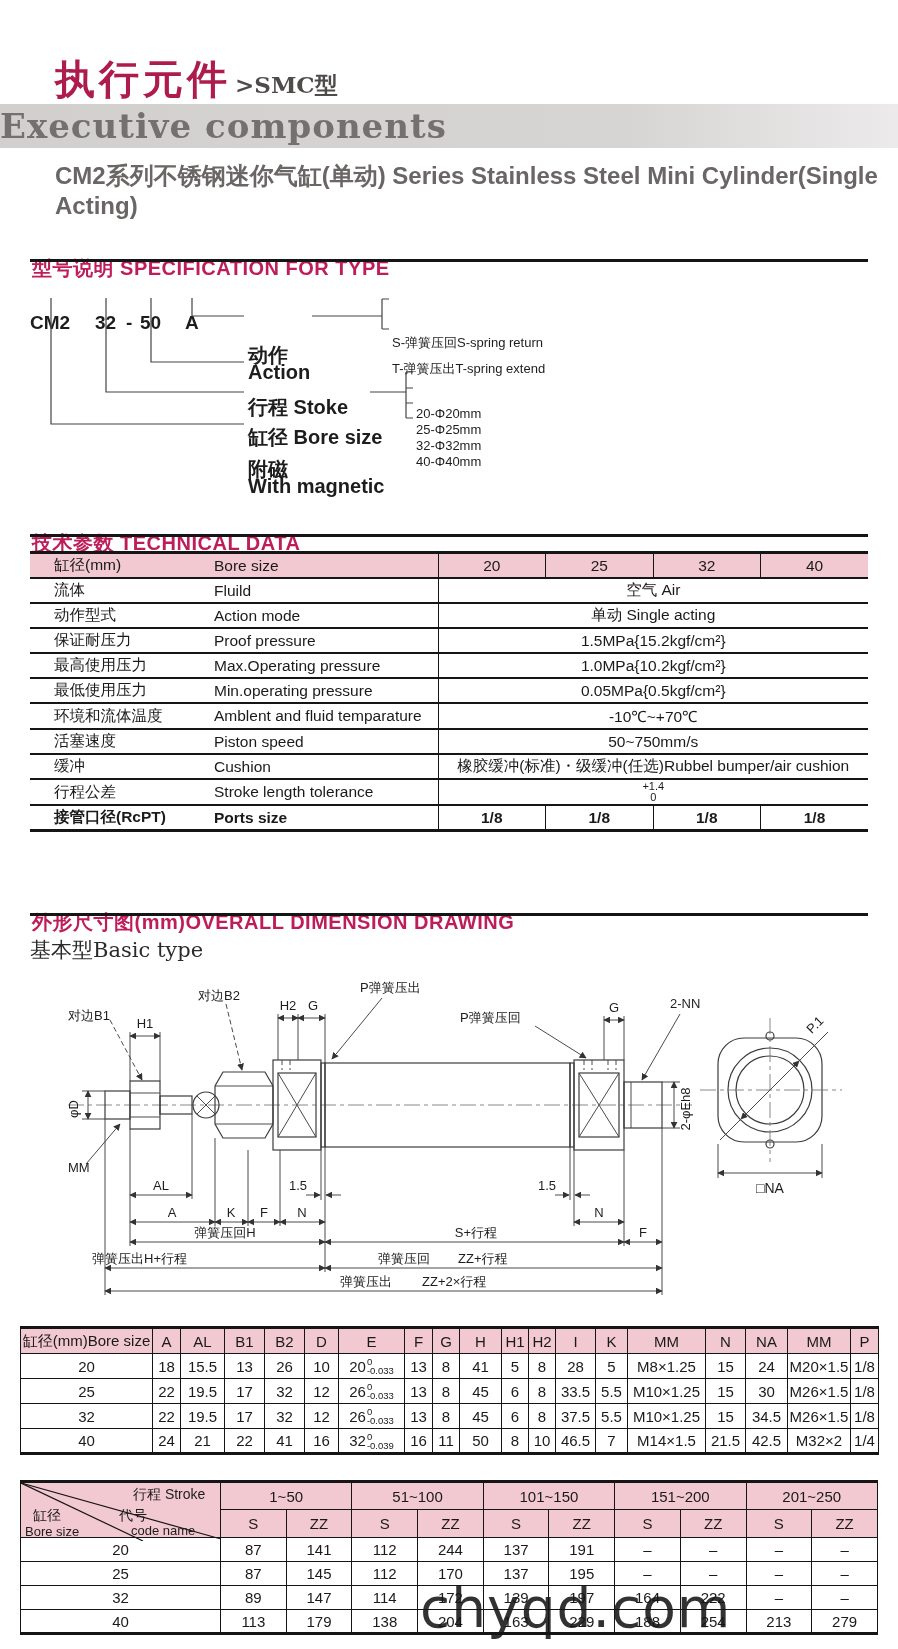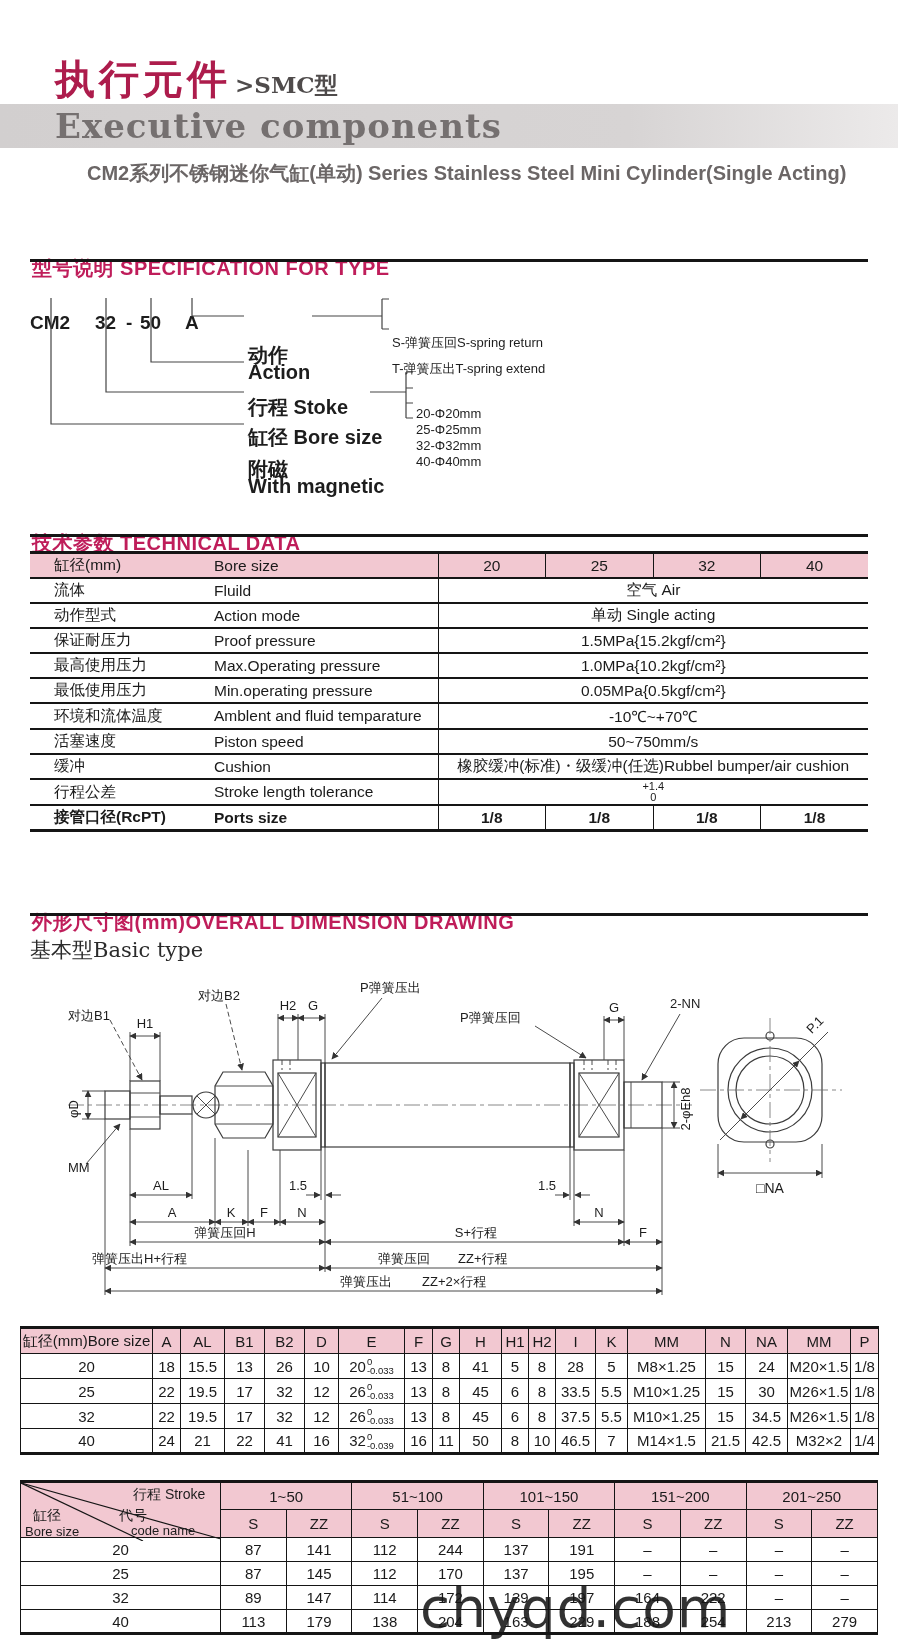--- a/index.html
+++ b/index.html
@@ -6,23 +6,23 @@
   .page{position:relative;width:898px;height:1649px;background:#fff;overflow:hidden;
         font-family:"Liberation Sans",sans-serif;color:#1a1a1a;}
   .page *{box-sizing:border-box;}
 
   
   .brand{position:absolute;left:55px;top:52px;white-space:nowrap;}
   .brand-cn{font-family:"DejaVu Serif",serif;font-size:40px;font-weight:700;color:#ad1c4c;letter-spacing:4px;}
   .brand-suffix{font-family:"DejaVu Serif",serif;font-size:23px;font-weight:700;color:#4f4b4b;margin-left:4px;}
   .gray-bar{position:absolute;left:0;top:104px;width:898px;height:44px;
             background:linear-gradient(to right,#d2cfcf 0%,#d7d4d4 70%,#eceaea 100%);}
-  .gray-bar .en{display:block;padding-left:55px;font-family:"DejaVu Serif",serif;font-weight:700;
+  .gray-bar .en{display:block;font-family:"DejaVu Serif",serif;font-weight:700;
                 font-size:34px;line-height:44px;color:#757070;letter-spacing:1px;}
-  .subtitle{position:absolute;left:55px;top:160px;font-size:20px;font-weight:700;color:#6b6666;margin-left:32px;}
+  .subtitle{position:absolute;left:55px;top:160px;font-size:24px;font-weight:700;color:#6b6666;}
 
   
   .sec-title{position:absolute;left:32px;font-size:20px;font-weight:700;color:#bf1d5a;letter-spacing:0.5px;white-space:nowrap;margin-top:25px;}
   .rule{position:absolute;left:30px;width:838px;height:3px;background:#151515;}
 
   
   .diagram{position:absolute;left:30px;top:272px;width:838px;height:215px;}
   .diagram .lbl{position:absolute;white-space:nowrap;color:#1d1d1d;margin-top:40px;}
   .model{font-size:19px;font-weight:700;}
   .lbl-cn{font-size:20px;font-weight:bold;}

